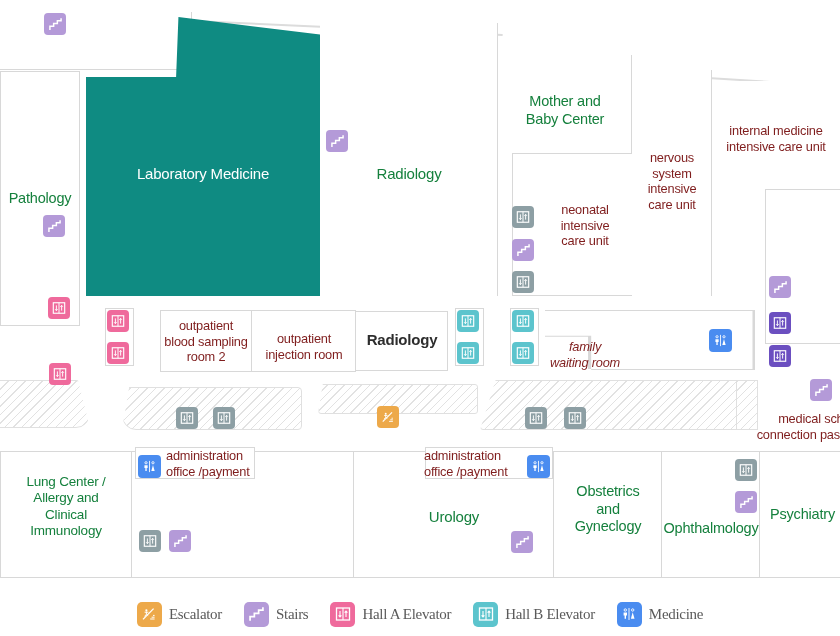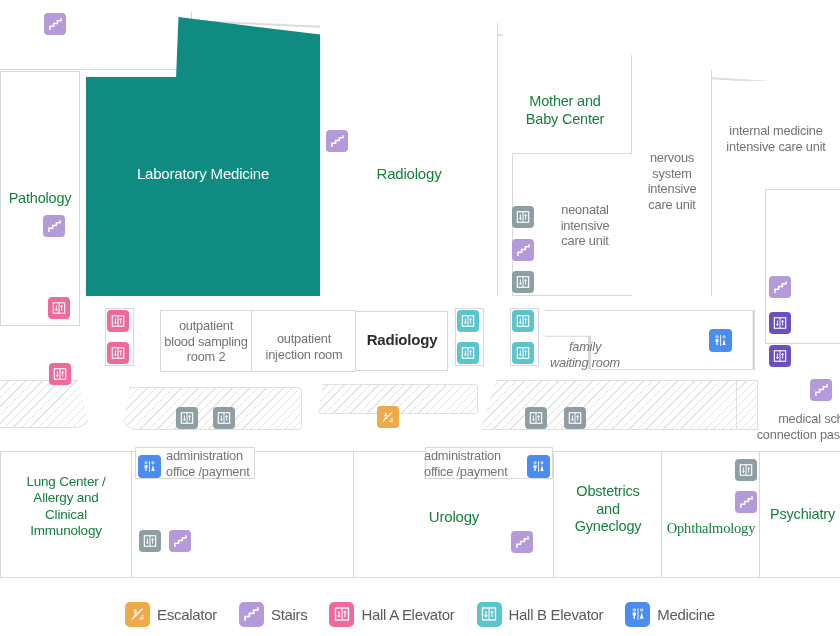--- a/index.html
+++ b/index.html
@@ -35,21 +35,21 @@
   .room-label {
     position: absolute;
     color: #3b3b3b;
     font-size: 14.5px;
     line-height: 1.22;
     text-align: center;
     white-space: pre-line;
     letter-spacing: -0.2px;
     pointer-events: none;
   }
-  .room-label.small { font-size: 12.8px; color: #737373; }
+  .room-label.small { font-size: 12.8px; color: #7f1d1d; }
   .room-label.dark  { color: #15803d; }
   .room-label.bold  { font-weight: 700; color: #2d2d2d; }
   .room-label.white { color: #ffffff; }
 
   
   .poly {
     position: absolute;
     background: #ffffff;
   }
 
@@ -86,20 +86,21 @@
 
   
   #legend {
     position: absolute;
     left: 0; top: 592px;
     width: 840px; height: 44px;
     display: flex;
     align-items: center;
     justify-content: center;
     gap: 0px;
+    font-family: Liberation Serif, serif;
   }
   .legend-item {
     display: flex;
     align-items: center;
     gap: 7px;
     margin-right: 22px;
   }
   .legend-item:last-child { margin-right: 0; }
   .legend-chip {
     width: 25px; height: 25px;
@@ -431,21 +432,21 @@
         <path d="M11.7 6.3 L9.9 12.8 h3.6 z" fill="#fff"></path>
       </svg>
     </div>
 
     <div class="room" style="left:554px; top:451px; width:108px; height:127px; border-left:none;"></div>
     <div class="room-label dark" style="left:554px; top:483px; width:108px; font-size:14.5px;">Obstetrics
 and
 Gyneclogy</div>
 
     <div class="room" style="left:662px; top:451px; width:98px; height:127px; border-left:none;"></div>
-    <div class="room-label dark" style="left:656px; top:520px; width:110px; font-size:14.5px;font-family:Liberation Serif, serif;">Ophthalmology</div>
+    <div class="room-label dark" style="left:656px; top:520px; width:110px; font-size:14.5px;">Ophthalmology</div>
     <div class="chip" style="left:735px; top:459px; background:#8d9fa4;">
       <svg width="14" height="14" viewBox="0 0 16 16">
         <rect x="1.5" y="2" width="13" height="12" fill="none" stroke="#fff" stroke-width="1.3"></rect>
         <line x1="8" y1="2" x2="8" y2="14" stroke="#fff" stroke-width="1.1"></line>
         <path d="M5 5 L5 11 M3.6 9.4 L5 11 L6.4 9.4" fill="none" stroke="#fff" stroke-width="1.1"></path>
         <path d="M11 11 L11 5 M9.6 6.6 L11 5 L12.4 6.6" fill="none" stroke="#fff" stroke-width="1.1"></path>
       </svg>
     </div>
     <div class="chip" style="left:735px; top:491px; background:#b49ad8;">
       <svg width="13" height="13" viewBox="0 0 14 14">

